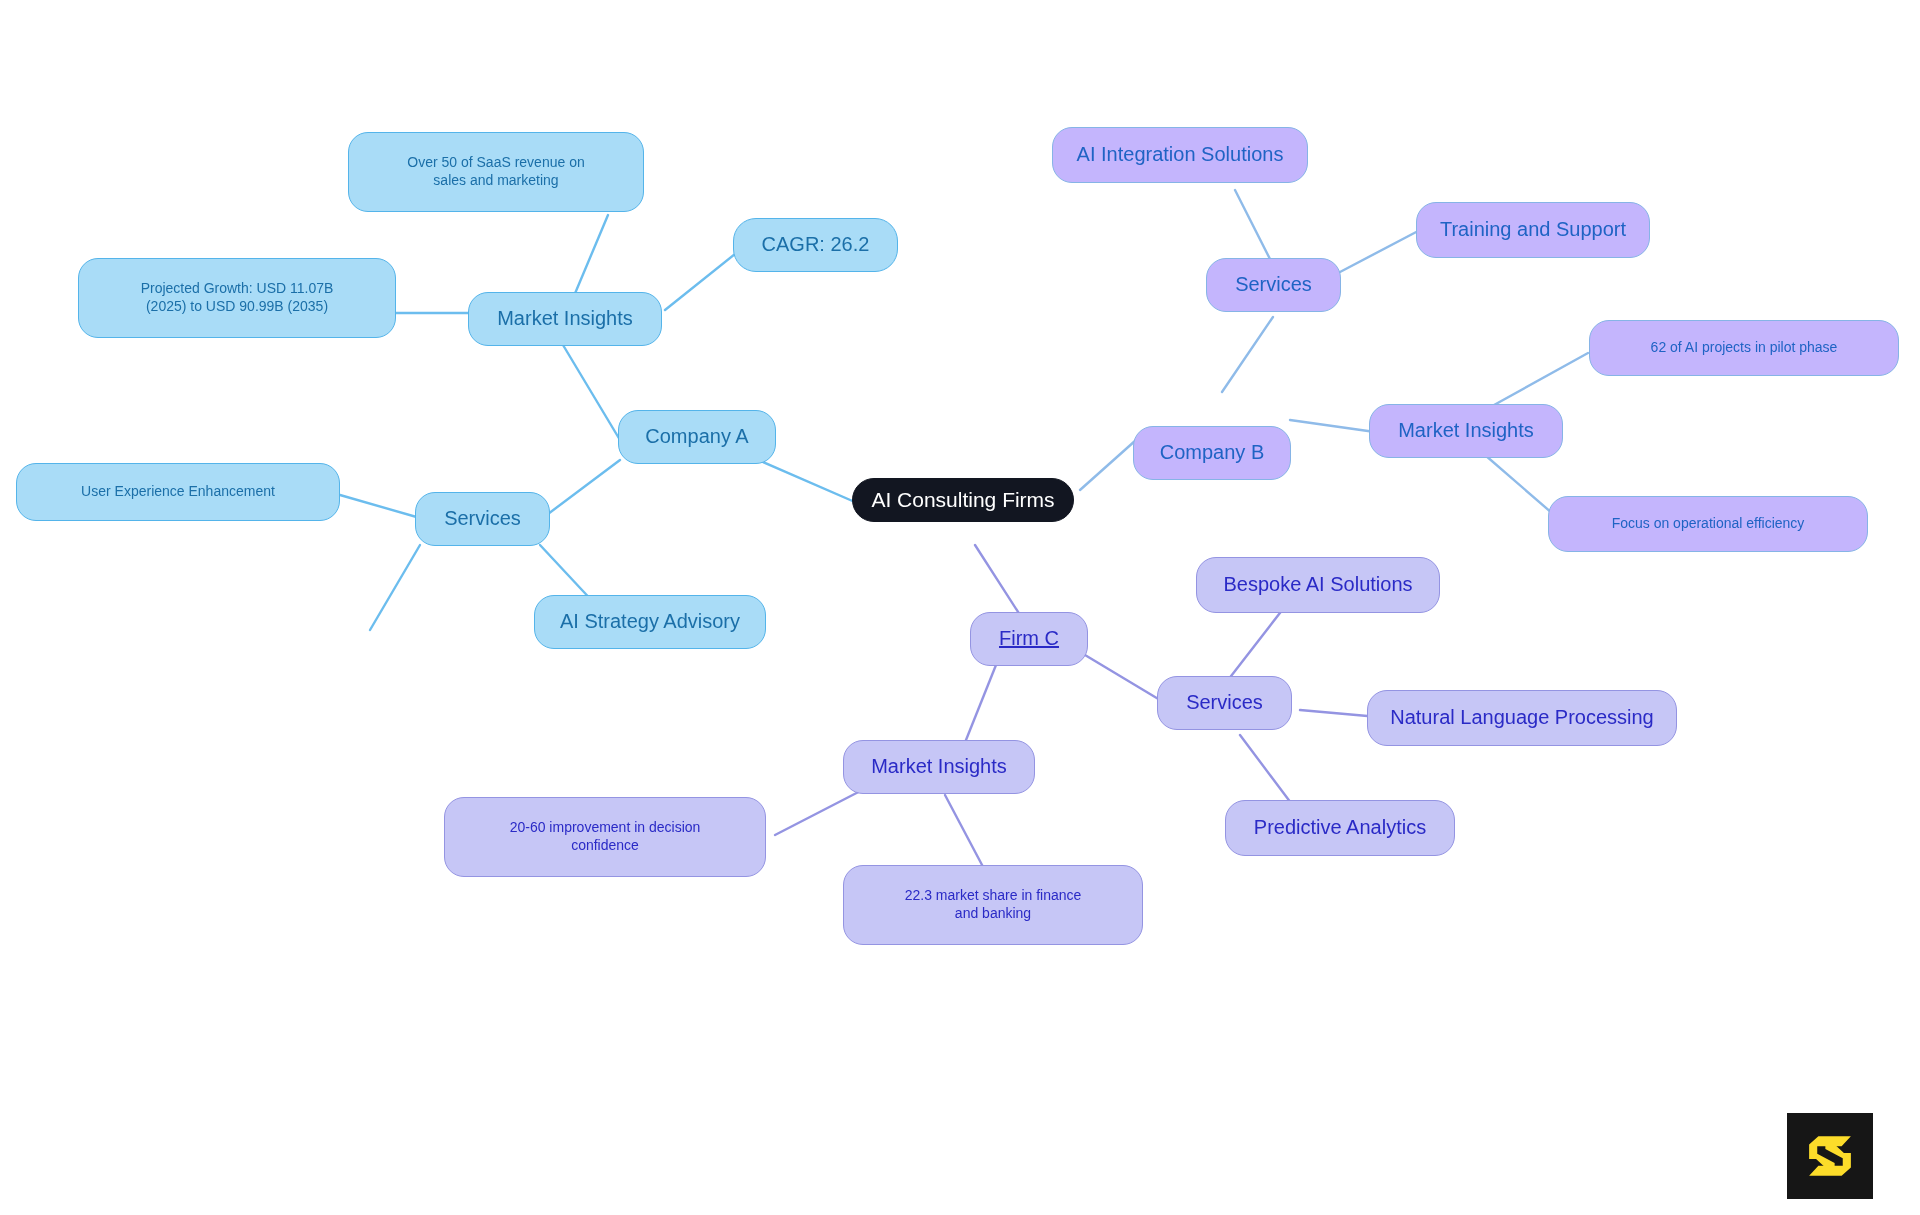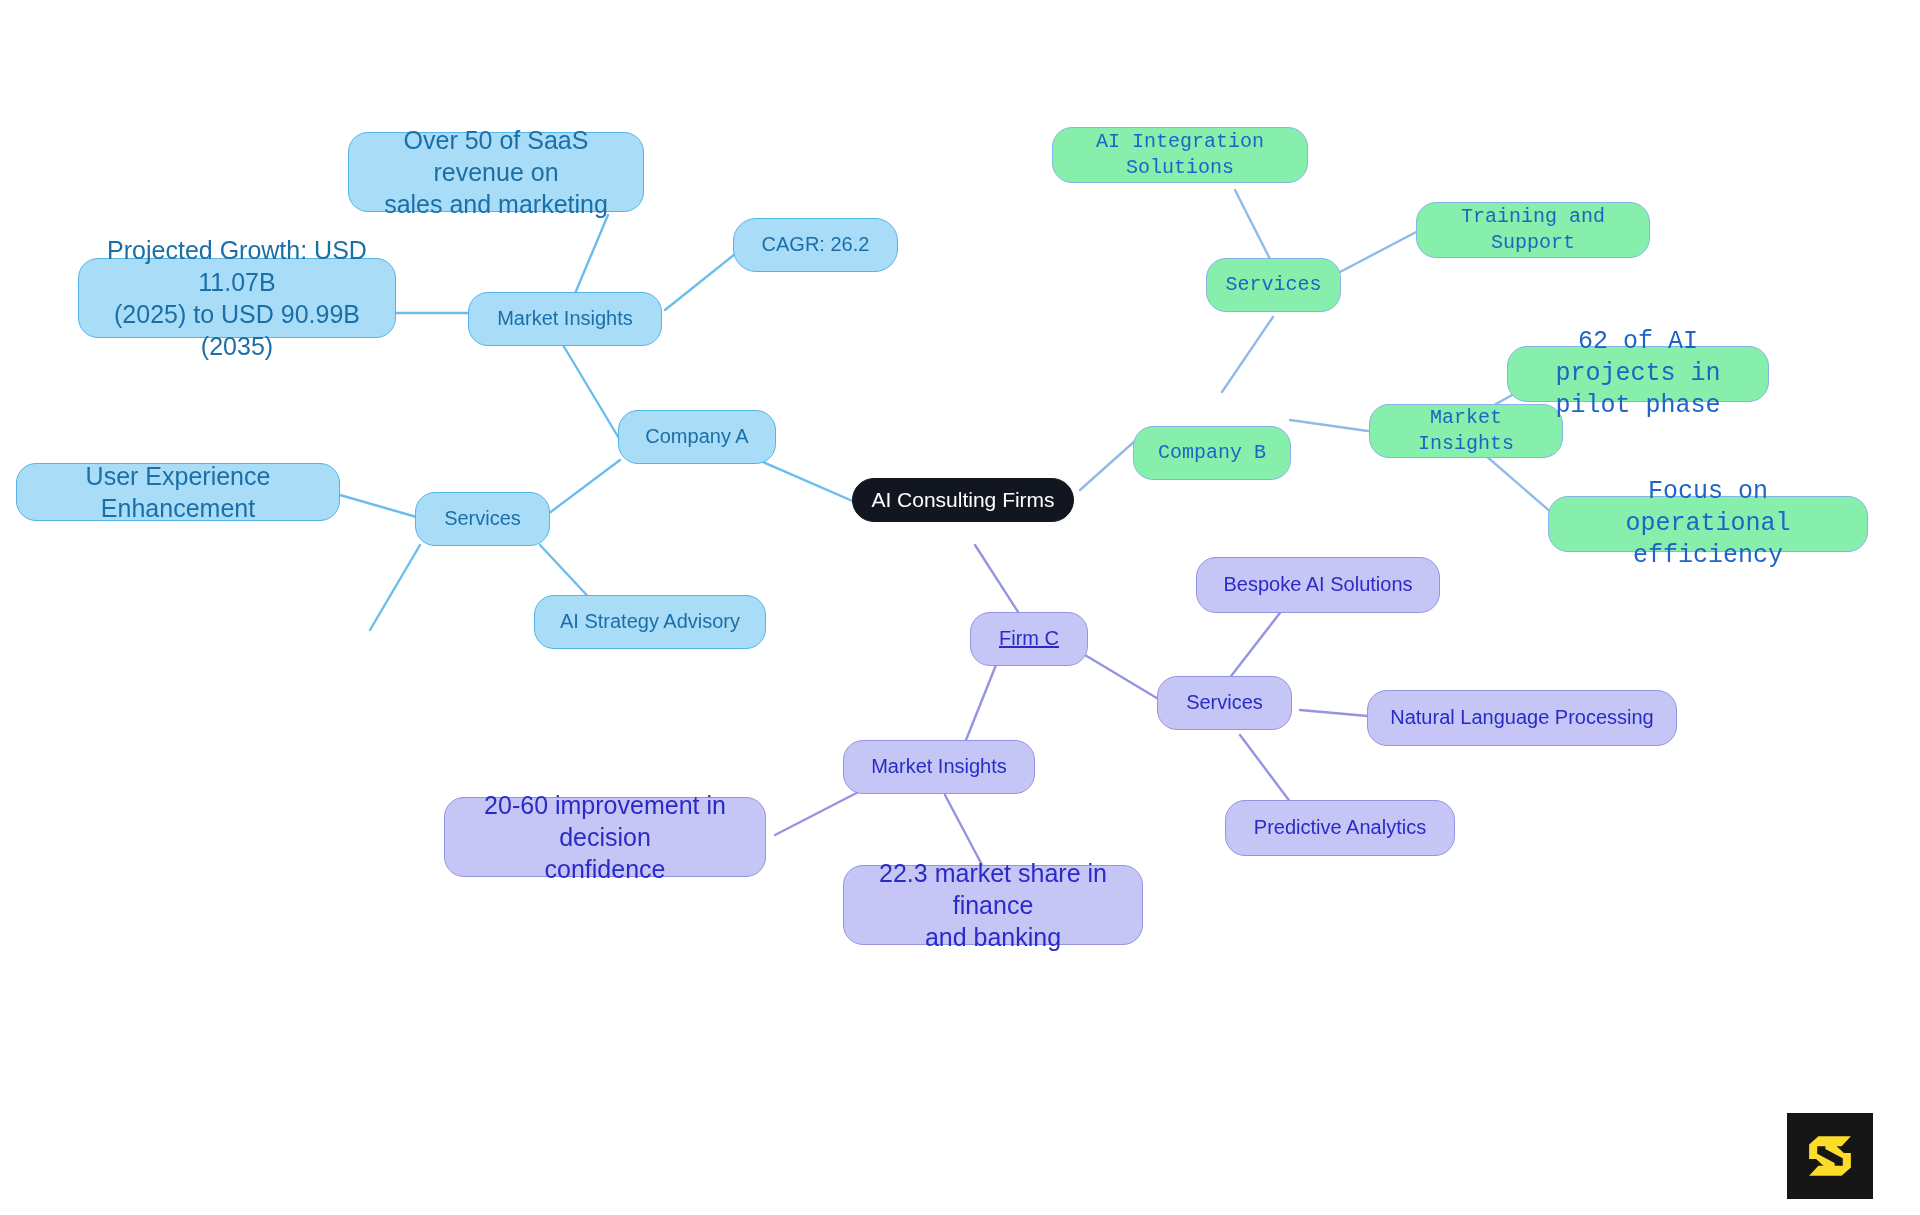--- a/index.html
+++ b/index.html
@@ -48,32 +48,31 @@
     z-index: 7;
   }
   
   .node.blueA {
     background: #a9dcf7;
     border-color: #54b4ea;
     color: #1b6fa8;
   }
   
   .node.blueB {
-    background: #86efac;
+    background: #c4b5fd;
     border-color: #86b4e6;
     color: #1f63c4;
-    font-family: Liberation Mono, monospace;
   }
   
   .node.purple {
     background: #c6c6f6;
     border-color: #9494e2;
     color: #2a2ac6;
   }
-  .node.s19 { font-size: 25px; }
+  .node.s19 { font-size: 14px; }
   .node.s20 { font-size: 20px; }
 
   #logo-badge {
     position: absolute;
     left: 1787px;
     top: 1113px;
     width: 86px;
     height: 86px;
     background: #161616;
     z-index: 20;
@@ -147,21 +146,21 @@
   <div class="node blueB s20" style="left:1133px; top:386px; width:158px; height:54px;margin-top:40px;">Company B</div>
 
   <div class="node blueB s20" style="left:1206px; top:258px; width:135px; height:54px;">Services</div>
 
   <div class="node blueB s20" style="left:1052px; top:127px; width:256px; height:56px;">AI Integration Solutions</div>
 
   <div class="node blueB s20" style="left:1416px; top:202px; width:234px; height:56px;">Training and Support</div>
 
   <div class="node blueB s20" style="left:1369px; top:404px; width:194px; height:54px;">Market Insights</div>
 
-  <div class="node blueB s19" style="left:1507px; top:320px; width:262px; height:56px;margin-top:26px;">62 of AI projects in pilot phase</div>
+  <div class="node blueB s19" style="left:1589px; top:320px; width:310px; height:56px;">62 of AI projects in pilot phase</div>
 
   <div class="node blueB s19" style="left:1548px; top:496px; width:320px; height:56px;">Focus on operational efficiency</div>
 
   <div class="node purple s20" style="left:970px; top:612px; width:118px; height:54px;text-decoration:underline;">Firm C</div>
 
   <div class="node purple s20" style="left:1157px; top:676px; width:135px; height:54px;">Services</div>
 
   <div class="node purple s20" style="left:1196px; top:557px; width:244px; height:56px;">Bespoke AI Solutions</div>
 
   <div class="node purple s20" style="left:1367px; top:690px; width:310px; height:56px;">Natural Language Processing</div>

